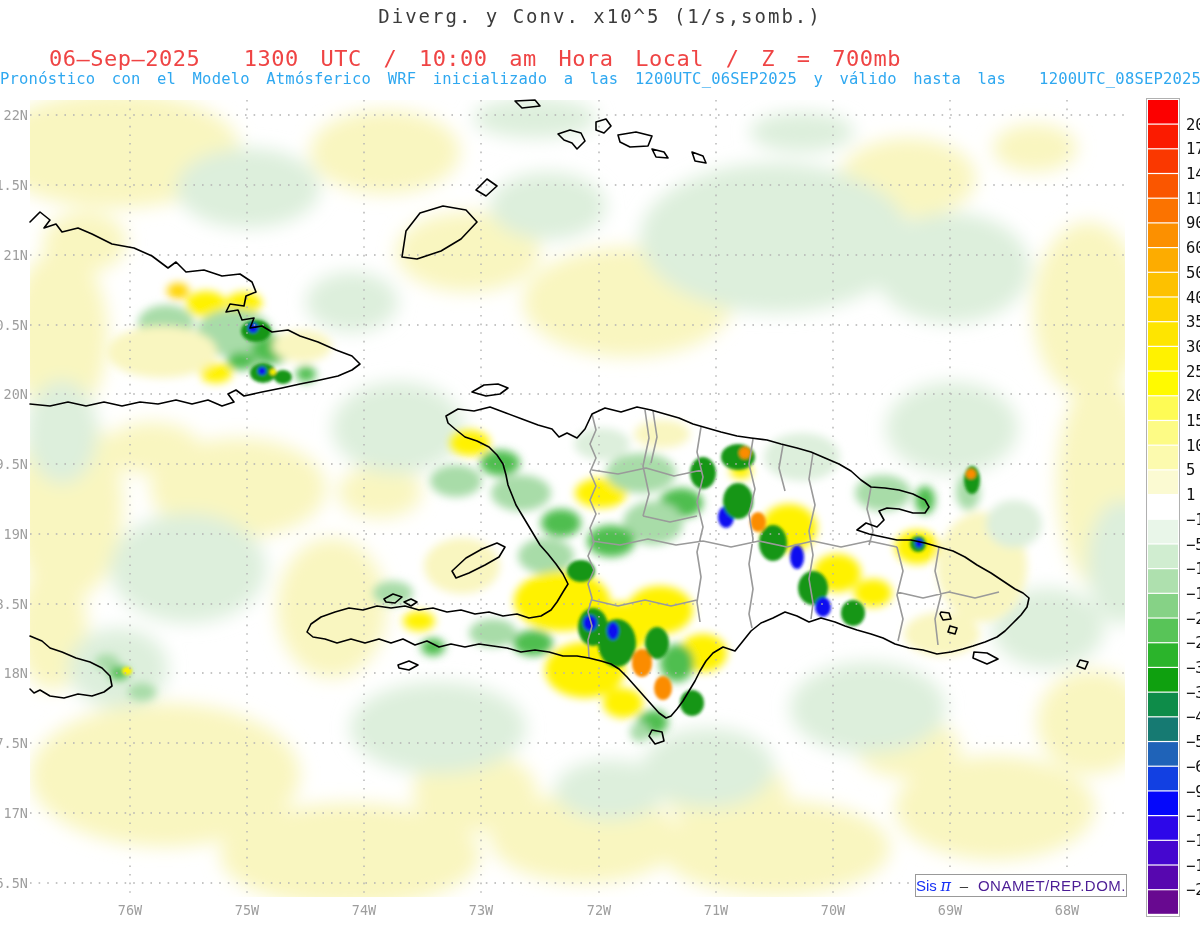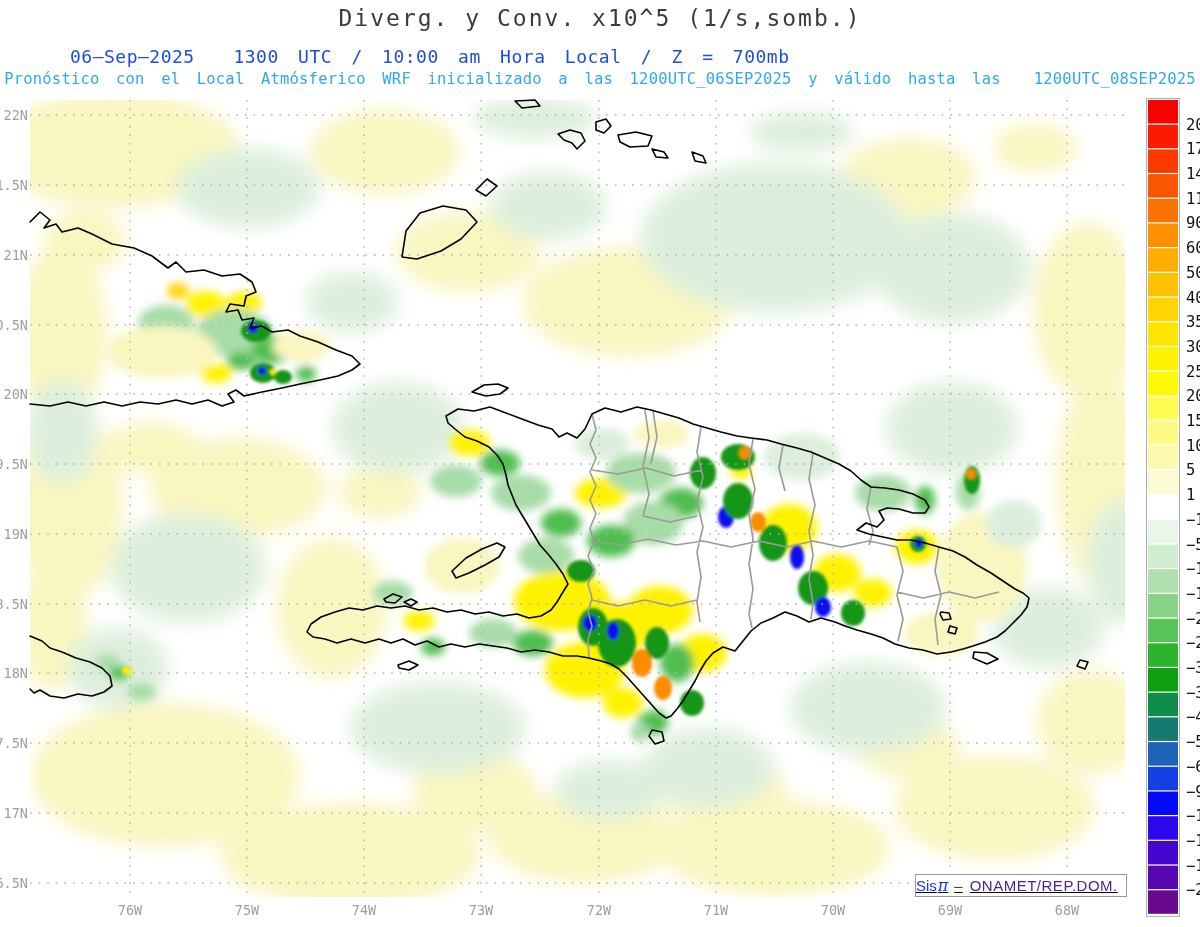--- a/index.html
+++ b/index.html
@@ -1,40 +1,40 @@
 <!DOCTYPE html>
 <html><head>
 <meta charset="utf-8">
 <style>
   html,body{margin:0;padding:0;background:#fff;}
   .page{position:relative;width:1200px;height:927px;background:#fff;overflow:hidden;
         font-family:"DejaVu Sans Mono",monospace;}
   .title{position:absolute;top:5px;left:0;width:100%;text-align:center;
-         font-size:23px;letter-spacing:2px;color:#3b3b3b;white-space:pre;}
-  .subtitle1{position:absolute;top:46px;left:70px;font-size:18px;letter-spacing:.5px;
-         word-spacing:8px;color:#1d4ed8;white-space:pre;}
+         font-size:19px;letter-spacing:2px;color:#3b3b3b;white-space:pre;}
+  .subtitle1{position:absolute;top:46px;left:49px;font-size:22px;letter-spacing:.5px;
+         word-spacing:8px;color:#ef4444;white-space:pre;}
   .subtitle2{position:absolute;top:70px;left:0;width:100%;text-align:center;font-size:15.5px;
          letter-spacing:.2px;word-spacing:7px;color:#2fa8f0;white-space:pre;}
   #map-svg{position:absolute;left:0;top:0;}
   .watermark{position:absolute;left:915px;top:874px;width:210px;height:21px;border:1px solid #999;
-         background:#fff;display:flex;align-items:center;justify-content:flex-start;
-         font-family:"Liberation Sans",sans-serif;font-size:15px;line-height:1;text-decoration:underline;}
+         background:#fff;display:flex;align-items:center;justify-content:space-between;
+         font-family:"Liberation Sans",sans-serif;font-size:15px;line-height:1;}
   .wm-brand{color:#1731f5;}
   .wm-pi{color:#1731f5;font-style:italic;font-family:"DejaVu Serif",serif;font-size:16px;margin:0 2px 0 1px;}
   .wm-sep{color:#3d3d3d;margin:0 7px 0 4px;}
   .wm-org{color:#4c1d95;letter-spacing:.5px;}
 </style>
 </head>
 <body>
 
 <div class="page">
 
   <div class="title">Diverg. y Conv. x10^5 (1/s,somb.)</div>
   <div class="subtitle1">06–Sep–2025  1300 UTC / 10:00 am Hora Local / Z = 700mb</div>
-  <div class="subtitle2">Pronóstico con el Local Atmósferico WRF inicializado a las 1200UTC_06SEP2025 y válido hasta las  1200UTC_08SEP2025</div>
+  <div class="subtitle2">Pronóstico con el Modelo Atmósferico WRF inicializado a las 1200UTC_06SEP2025 y válido hasta las  1200UTC_08SEP2025</div>
 
   <svg id="map-svg" width="1200" height="927" viewBox="0 0 1200 927">
     <defs>
       <clipPath id="mapClip">
           <rect x="30" y="100" width="1095" height="797"></rect>
         </clipPath>
       <filter id="f-soft" x="-60%" y="-60%" width="220%" height="220%">
           <feGaussianBlur stdDeviation="9"></feGaussianBlur>
         </filter>
       <filter id="f-mid" x="-60%" y="-60%" width="220%" height="220%">

